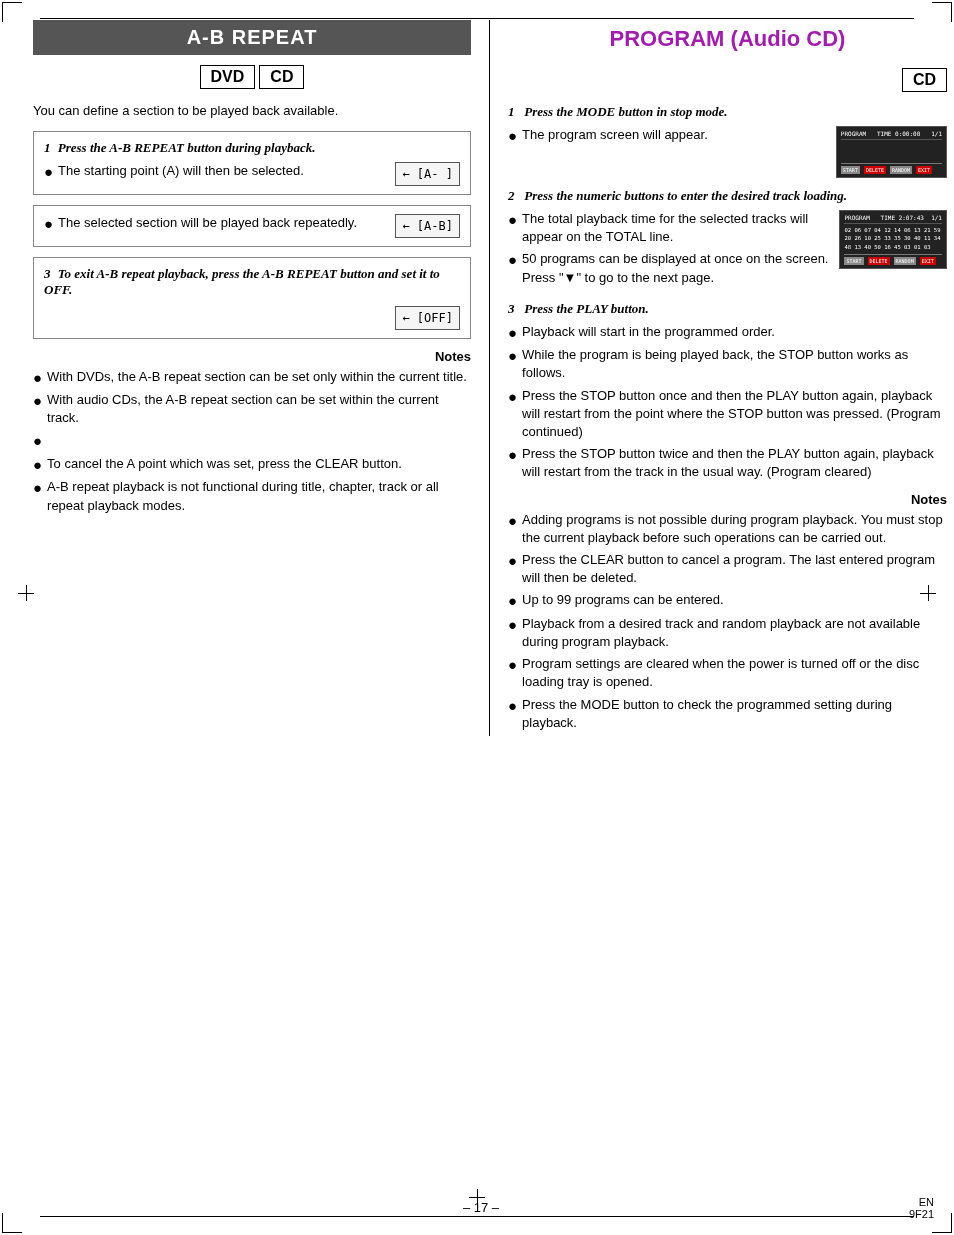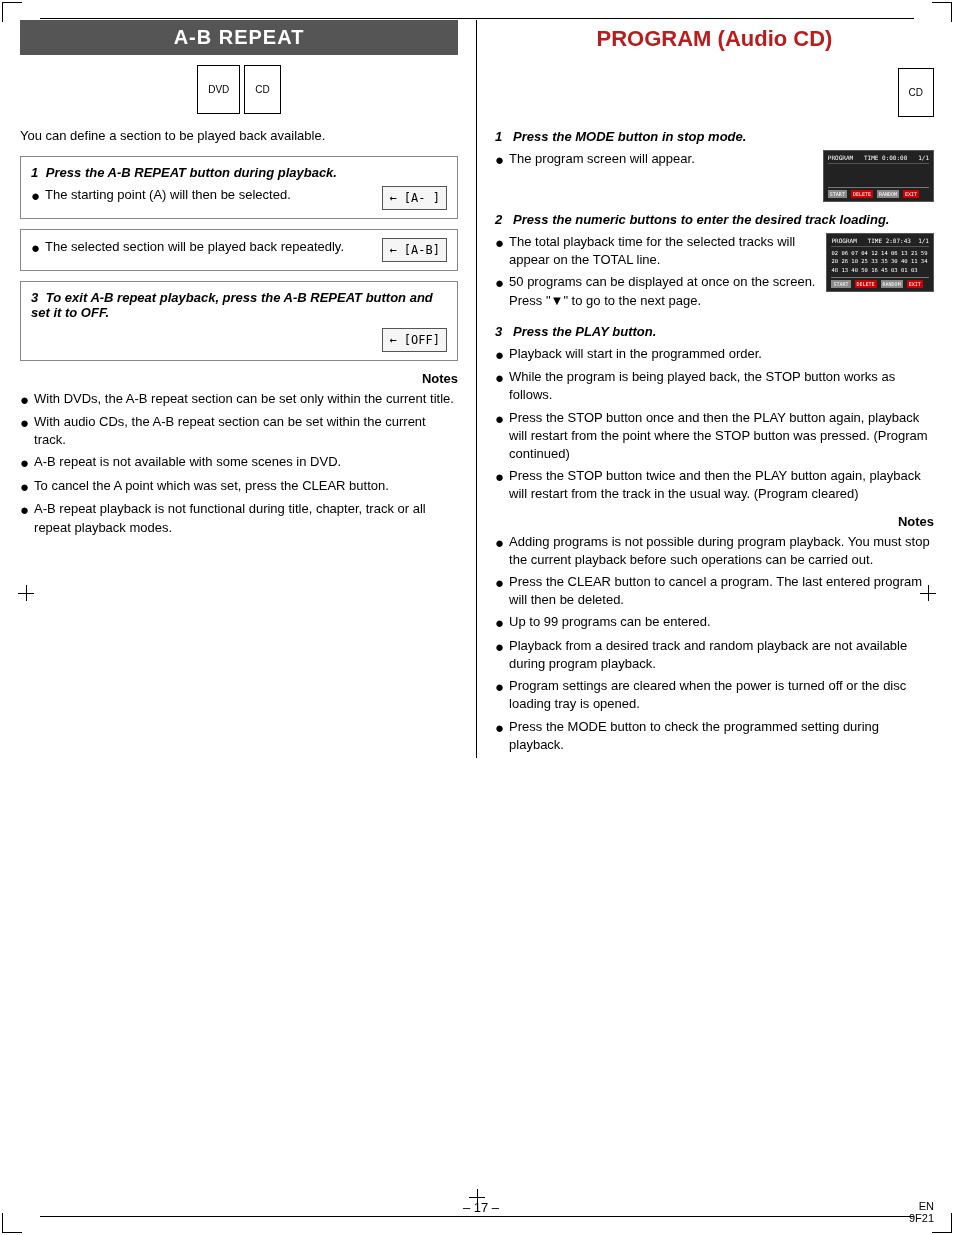--- a/index.html
+++ b/index.html
@@ -16,20 +16,21 @@
       width: 954px;
       min-height: 1235px;
       padding: 20px;
       position: relative;
     }
     
     .two-col {
       display: flex;
       gap: 0;
       width: 100%;
+      margin-left: 13px;
     }
     .col-left {
       width: 50%;
       padding-right: 18px;
       border-right: 1px solid #000;
     }
     .col-right {
       width: 50%;
       padding-left: 18px;
     }
@@ -39,21 +40,21 @@
       color: #fff;
       text-align: center;
       font-size: 20px;
       font-weight: bold;
       padding: 6px 10px;
       margin-bottom: 10px;
       letter-spacing: 1px;
     }
     .section-header-right {
       background: #fff;
-      color: #b91c1c;
+      color: #a21caf;
       text-align: center;
       font-size: 22px;
       font-weight: bold;
       padding: 6px 10px;
       margin-bottom: 10px;
       letter-spacing: 0px;
     }
     
     .badge-row {
       display: flex;
@@ -62,35 +63,36 @@
       margin-bottom: 12px;
     }
     .badge-row-right {
       display: flex;
       gap: 4px;
       justify-content: flex-end;
       margin-bottom: 12px;
     }
     .badge {
       border: 1.5px solid #000;
-      padding: 18px 10px;
-      font-size: 10px;
-      font-weight: normal;
+      padding: 2px 10px;
+      font-size: 16px;
+      font-weight: bold;
     }
     
     .step-block {
       border: 1px solid #888;
       padding: 8px 10px;
       margin-bottom: 10px;
     }
     .step-title {
       font-style: italic;
       font-weight: bold;
       margin-bottom: 6px;
       font-size: 13px;
+      font-family: Liberation Serif, serif;
     }
     .step-num {
       font-style: italic;
       font-weight: bold;
       margin-right: 4px;
     }
     .bullet-line {
       display: flex;
       align-items: flex-start;
       margin-bottom: 4px;
@@ -150,20 +152,21 @@
       text-align: right;
     }
     
     .page-footer {
       position: absolute;
       bottom: 20px;
       left: 8px;
       right: 0;
       display: flex;
       justify-content: center;
+      align-items: center;
     }
     .page-num {
       font-size: 13px;
     }
     .page-code {
       position: absolute;
       right: 20px;
       font-size: 11px;
       text-align: right;
     }
@@ -320,21 +323,20 @@
         <div class="bullet-line">
           <span class="bullet">●</span>
           <span class="bullet-text">With DVDs, the A-B repeat section can be set only within the current title.</span>
         </div>
         <div class="bullet-line">
           <span class="bullet">●</span>
           <span class="bullet-text">With audio CDs, the A-B repeat section can be set within the current track.</span>
         </div>
         <div class="bullet-line">
           <span class="bullet">●</span>
-          <span class="bullet-text">A-B repeat is not available with some scenes in DVD.</span>
         </div>
         <div class="bullet-line">
           <span class="bullet">●</span>
           <span class="bullet-text">To cancel the A point which was set, press the CLEAR button.</span>
         </div>
         <div class="bullet-line">
           <span class="bullet">●</span>
           <span class="bullet-text">A-B repeat playback is not functional during title, chapter, track or all repeat playback modes.</span>
         </div>
       </div>

